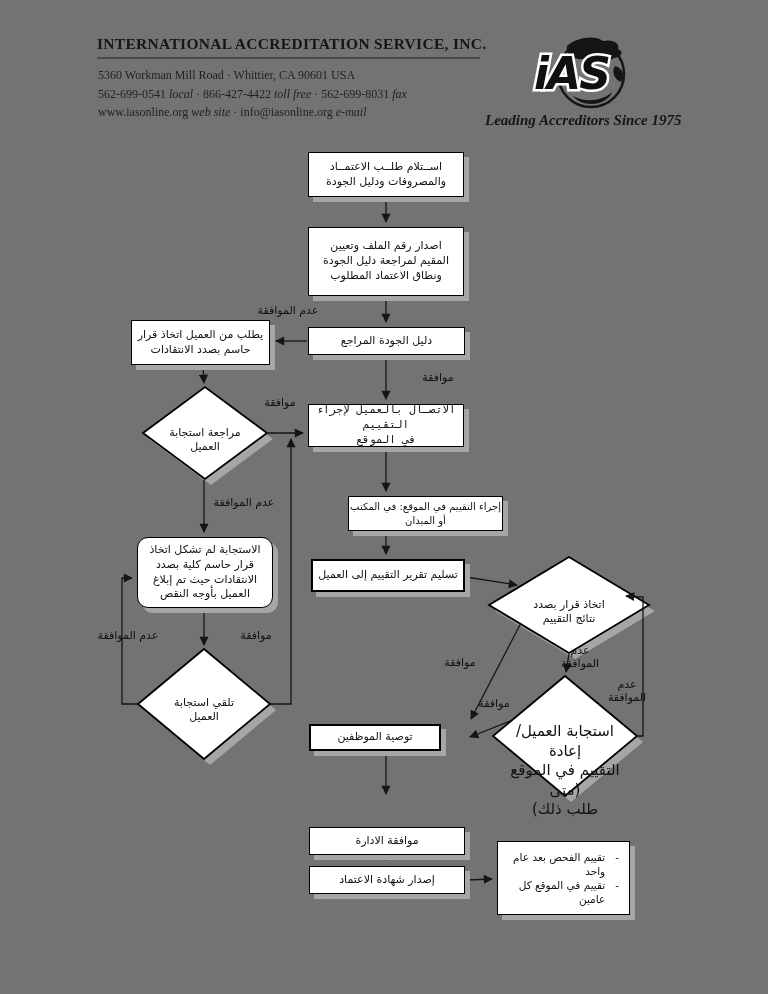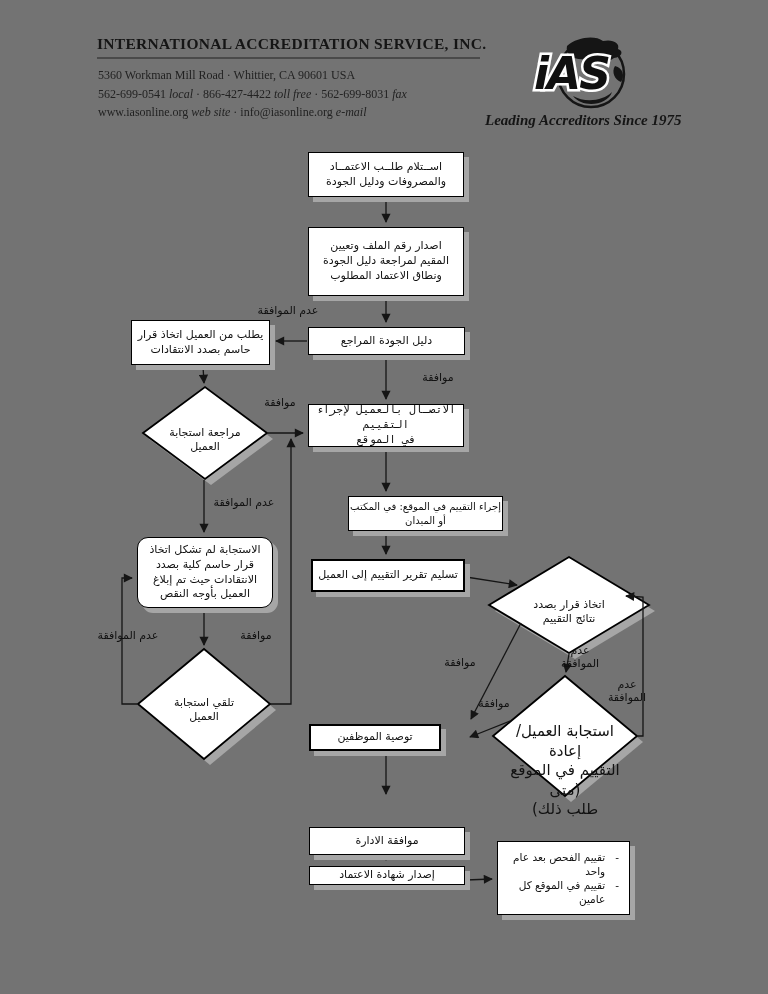--- a/index.html
+++ b/index.html
@@ -111,21 +111,21 @@
 في الموقع</div>
   <div class="box small" style="left:308px;top:496px;width:155px;height:35px;">إجراء التقييم في الموقع: في المكتب
 أو الميدان</div>
   <div class="box" style="left:311px;top:559px;width:154px;height:33px;border-width:2.2px;text-align:right;">تسليم تقرير التقييم إلى العميل</div>
   <div class="box" style="left:137px;top:537px;width:136px;height:71px;border-radius:11px;">الاستجابة لم تشكل اتخاذ
 قرار حاسم كلية بصدد
 الانتقادات حيث تم إبلاغ
 العميل بأوجه النقص</div>
   <div class="box" style="left:309px;top:724px;width:132px;height:27px;border-width:2.2px;">توصية الموظفين</div>
   <div class="box" style="left:309px;top:799px;width:156px;height:28px;margin-top:28px;">موافقة الادارة</div>
-  <div class="box" style="left:309px;top:866px;width:156px;height:19px;">إصدار شهادة الاعتماد</div>
+  <div class="box" style="left:309px;top:866px;width:156px;height:28px;">إصدار شهادة الاعتماد</div>
 
   <div class="box srv" style="left:497px;top:841px;width:133px;height:74px;">
     <div class="srv-item">
       <span class="srv-dash">-</span>
       <span class="srv-text">تقييم الفحص بعد عام واحد</span>
     </div>
     <div class="srv-item">
       <span class="srv-dash">-</span>
       <span class="srv-text">تقييم في الموقع كل عامين</span>
     </div>

